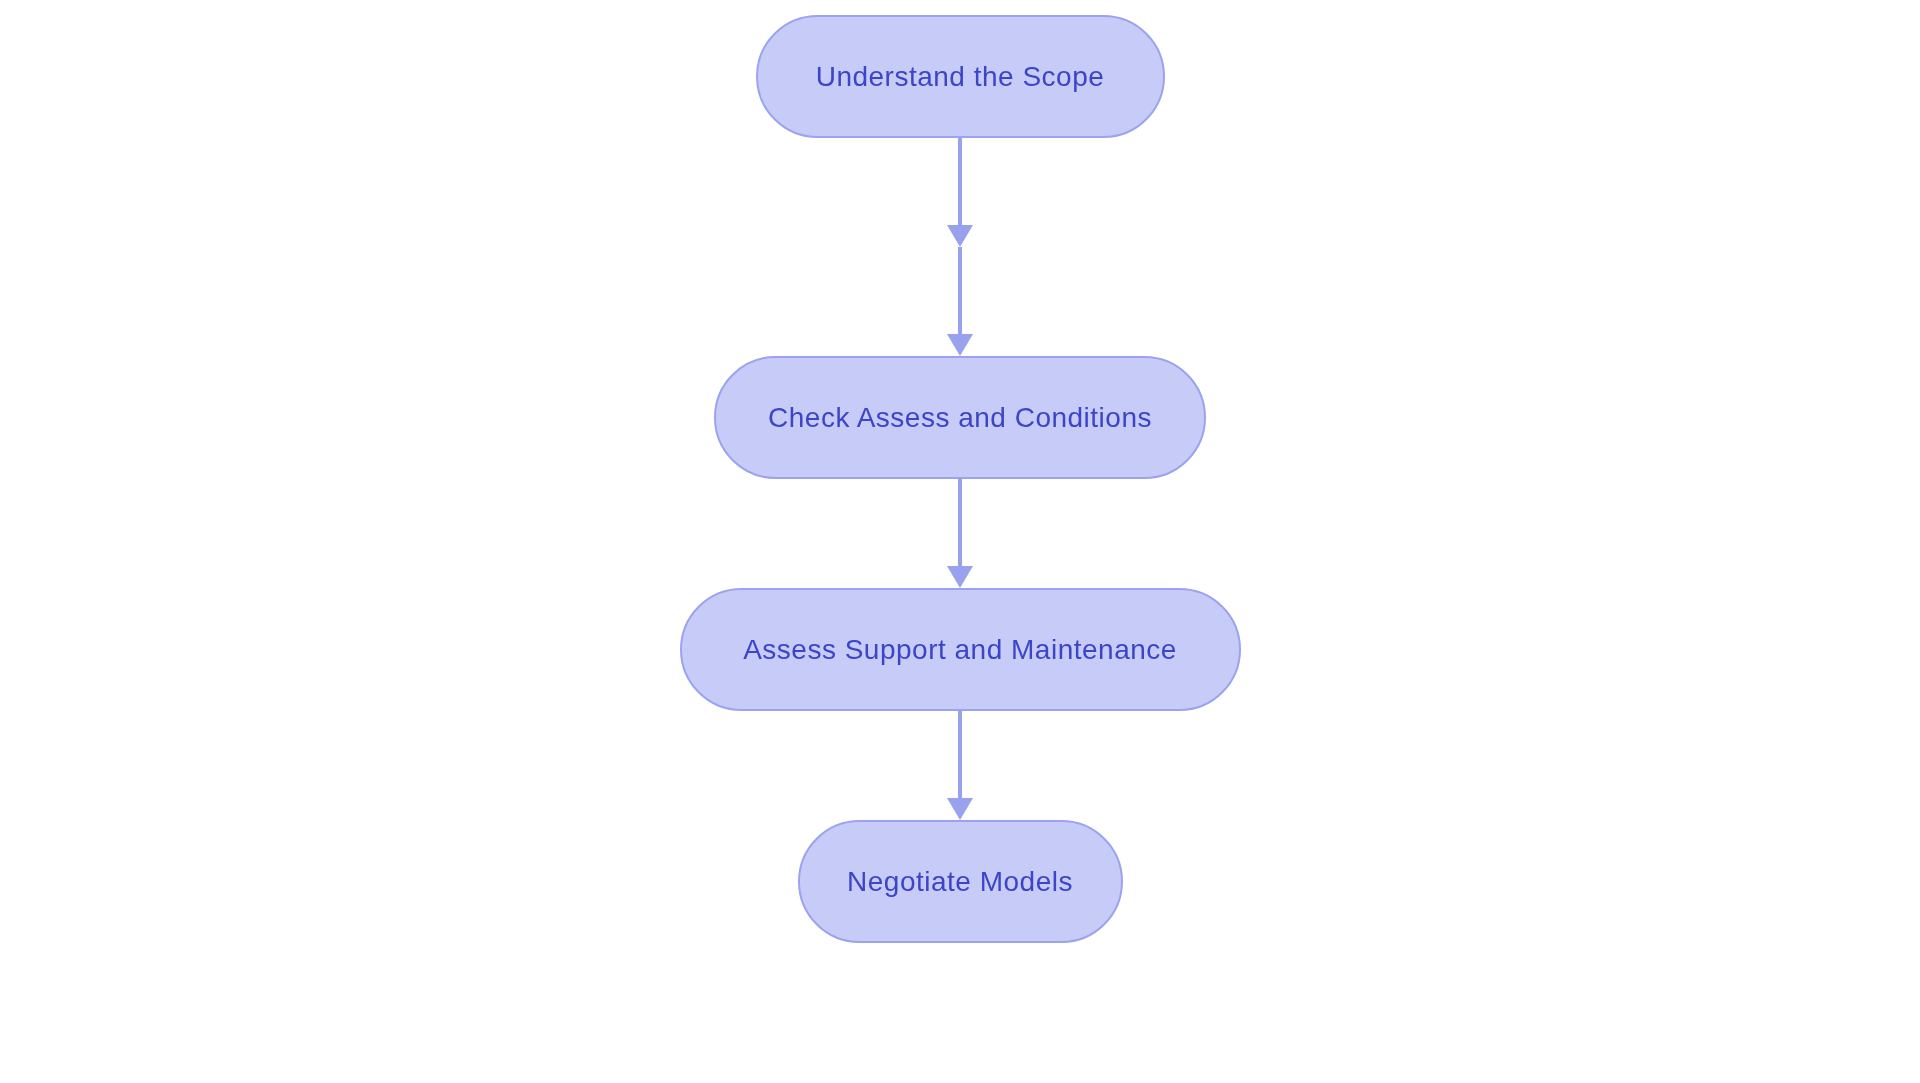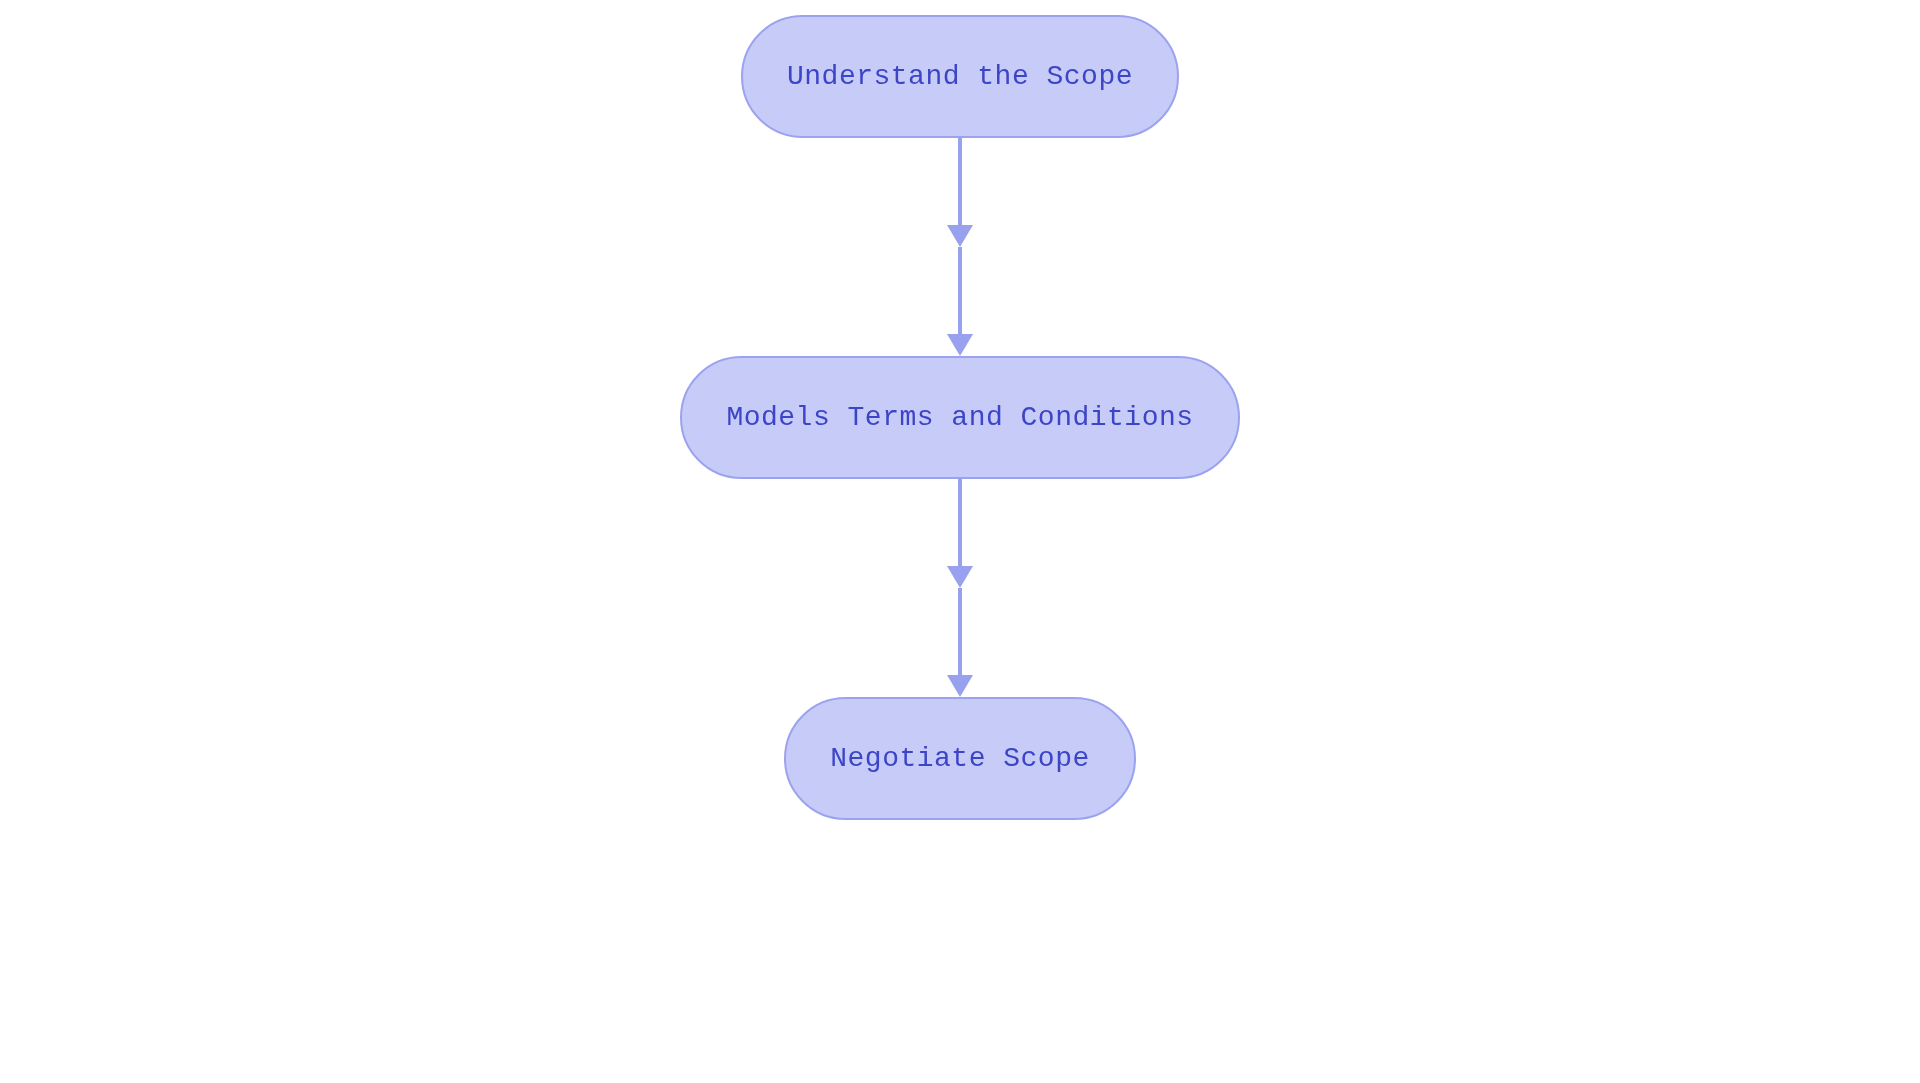--- a/index.html
+++ b/index.html
@@ -34,21 +34,20 @@
     border-radius: 62px;
     background: var(--node-fill);
     border: 2px solid var(--node-border);
     color: var(--node-text);
     font-size: 28px;
     letter-spacing: 0.5px;
     display: flex;
     align-items: center;
     justify-content: center;
     white-space: nowrap;
-    font-family: Liberation Mono, monospace;
   }
   .w1 { min-width: 409px; }
   .w2 { min-width: 424px; }
   .w3 { min-width: 492px; }
   .w4 { min-width: 561px; }
   .w5 { min-width: 325px; }
   .connector {
     flex: 0 0 auto;
     height: 109px;
     display: flex;
@@ -82,31 +81,34 @@
     <div class="head"></div>
   </div>
 
 
   <div class="connector">
     <div class="line"></div>
     <div class="head"></div>
   </div>
 
   <div class="flow-node w3">
-    <span>Models Terms and Conditions</span>
+    <span>Check Assess and Conditions</span>
   </div>
 
   <div class="connector">
     <div class="line"></div>
     <div class="head"></div>
   </div>
 
+  <div class="flow-node w4">
+    <span>Assess Support and Maintenance</span>
+  </div>
 
   <div class="connector">
     <div class="line"></div>
     <div class="head"></div>
   </div>
 
   <div class="flow-node w5">
-    <span>Negotiate Scope</span>
+    <span>Negotiate Models</span>
   </div>
 
 </div>
 
 </body></html>

